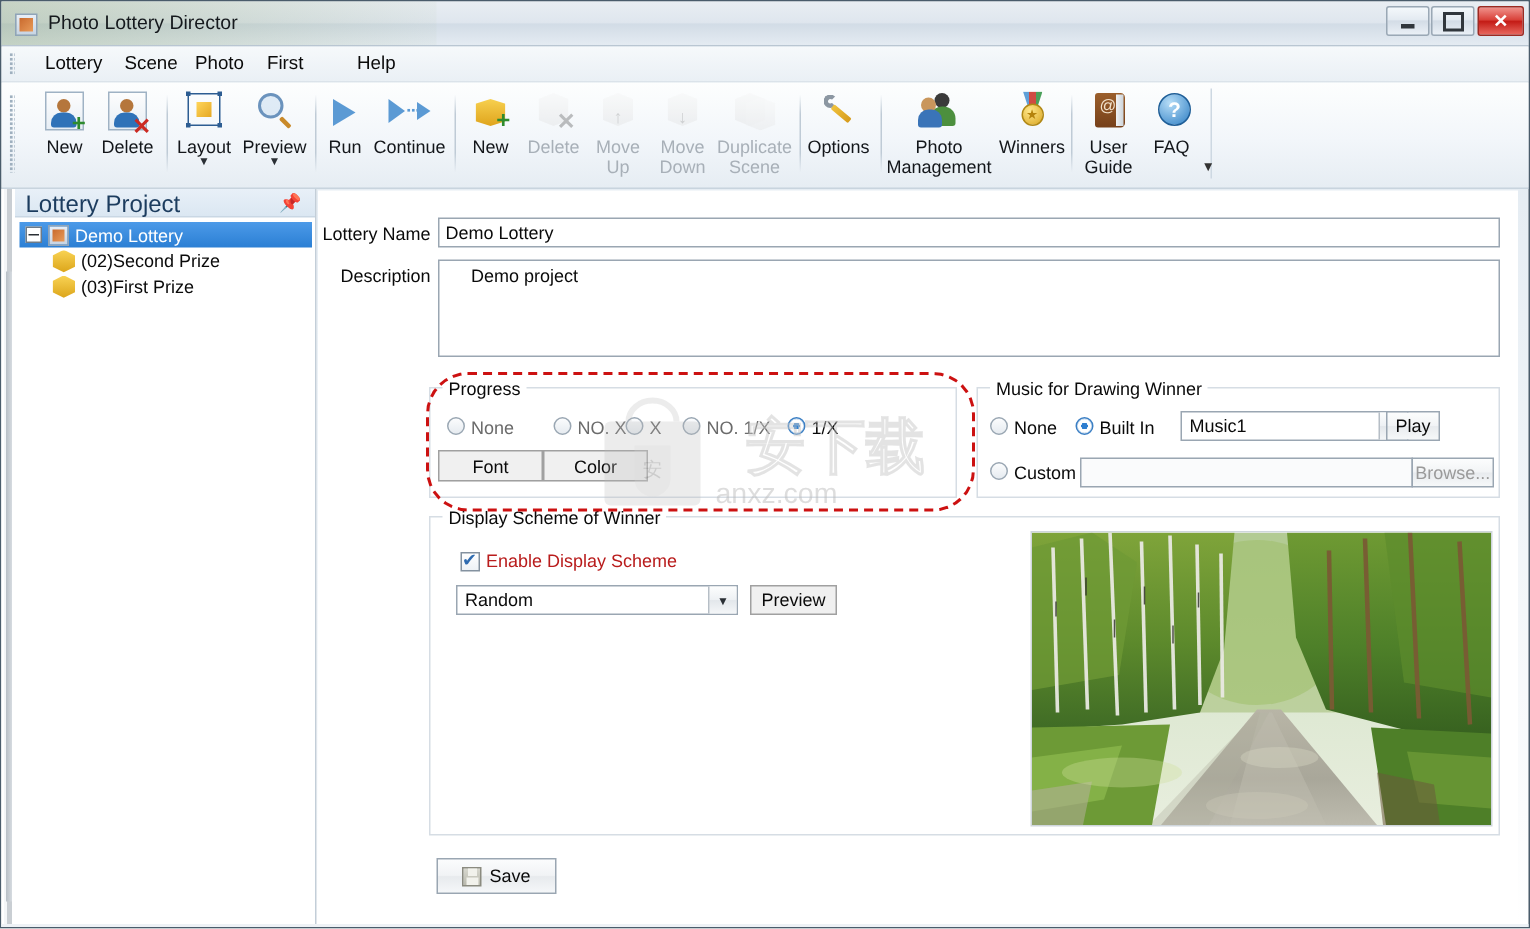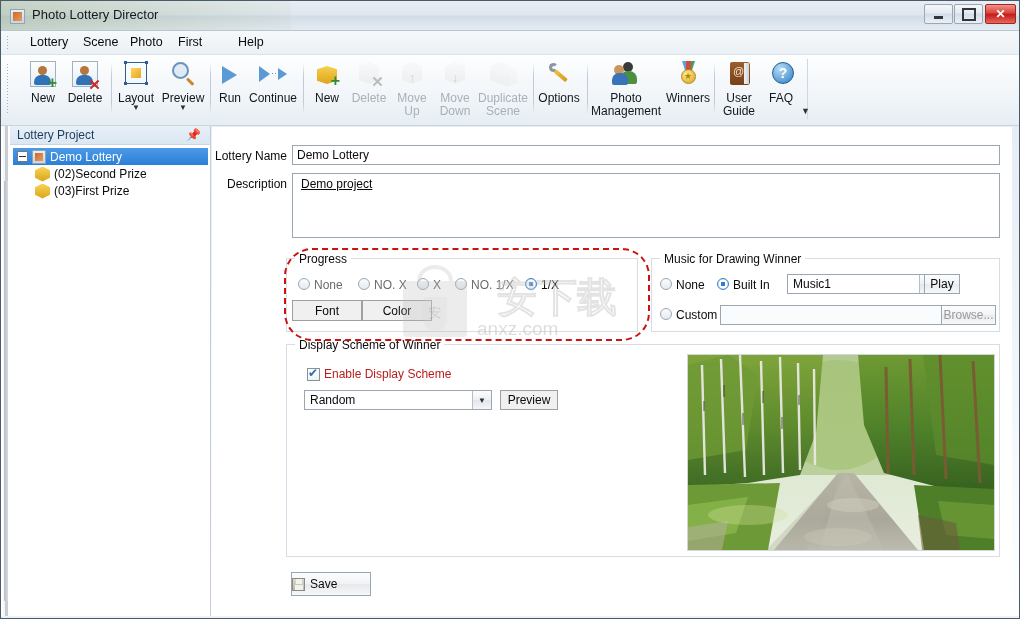--- a/index.html
+++ b/index.html
@@ -241,21 +241,21 @@
     background: #ffffff; box-sizing: border-box;
     border-right: 1px solid #c3ced8;
   }
   #panel-header {
     position: absolute; left: 9px; top: 0; right: 0; height: 19px;
     background: linear-gradient(to bottom, #e8f0f8, #dbe7f2);
     border-bottom: 1px solid #c9d7e4;
     box-sizing: border-box;
   }
   #panel-title {
-    position: absolute; left: 7px; top: 2px; font-size: 12px; color: #1c3c5e;
+    position: absolute; left: 7px; top: 2px; font-size: 16px; color: #1c3c5e;
   }
   #panel-pin {
     position: absolute; right: 9px; top: 2px; font-size: 12px; color: #1c3c5e; cursor: default;
   }
   #panel-gutter {
     position: absolute; left: 0; top: 0; width: 9px; height: 492px;
     background: linear-gradient(to right, #ffffff 0 2px, #f4f6f8 2px 4px, #c9ced3 4px 7px, #ffffff 7px 9px);
   }
   #tree { position: absolute; left: 12px; top: 22px; right: 2px; }
   .tree-row {
@@ -297,21 +297,21 @@
   #content {
     position: absolute; left: 211px; top: 126px; width: 800px; height: 491px;
     background: #ffffff;
   }
   .lbl-right { position: absolute; font-size: 12px; color: #0a0a0a; text-align: right; }
   .tbox {
     position: absolute; border: 1px solid #9aa6b2; background: #fff;
     box-sizing: border-box; font-family: "Liberation Sans", sans-serif;
     font-size: 12px; color: #0a0a0a; padding: 2px 4px; outline: none;
   }
-  textarea.tbox { resize: none; padding: 3px 8px; line-height: 14px; text-decoration: underline; }
+  textarea.tbox { resize: none; padding: 3px 21px; line-height: 14px; }
 
   .groupbox {
     position: absolute; border: 1px solid #d6dde4; box-sizing: border-box;
     background: transparent;
   }
   .gb-title {
     position: absolute; top: -7px; left: 8px; background: #fff; padding: 0 4px;
     font-size: 12px; color: #0a0a0a;
   }
 
@@ -381,21 +381,21 @@
   #photo {
     position: absolute; left: 686px; top: 353px; width: 308px; height: 197px;
     overflow: hidden; border: 1px solid #cfd6dc; box-sizing: border-box;
   }
 
   
   #save-btn {
     position: absolute; left: 290px; top: 571px; width: 80px; height: 24px;
     border: 1px solid #9aa6b2; box-sizing: border-box;
     background: linear-gradient(to bottom, #fbfcfd 0%, #f1f3f5 48%, #e7eaed 52%, #f5f7f9 100%);
-    display: flex; align-items: center; gap: 5px;
+    display: flex; align-items: center; justify-content: center; gap: 5px;
     font-size: 12px; color: #0a0a0a; cursor: default;
   }
   .ico-floppy {
     width: 13px; height: 13px; background: linear-gradient(to bottom,#d8d8cf,#b9b9ad);
     border: 1px solid #8b8b80; box-sizing: border-box; position: relative; flex: 0 0 auto;
   }
   .ico-floppy::before { content: ""; position: absolute; left: 3px; top: 0; width: 6px; height: 5px; background: #f2f2ec; }
   .ico-floppy::after { content: ""; position: absolute; left: 2px; bottom: 0; width: 8px; height: 5px; background: #f2f2ec; }
 
   
@@ -645,21 +645,21 @@
     <div class="lbl-right" style="left:0px;top:50px;width:75px">Description</div>
     <textarea class="tbox" style="left: 80px; top: 46px; width: 708px; height: 65px;">Demo project</textarea>
 
     <div class="groupbox" style="left:74px;top:131px;width:352px;height:74px">
       <div class="gb-title">Progress</div>
     </div>
     <div class="radio dim" style="left:86px;top:151px">
       <div class="dot"></div>
       <div class="txt">None</div>
     </div>
-    <div class="radio dim" style="left:146px;top:151px">
+    <div class="radio dim" style="left:157px;top:151px">
       <div class="dot"></div>
       <div class="txt">NO. X</div>
     </div>
     <div class="radio dim" style="left:205px;top:151px">
       <div class="dot"></div>
       <div class="txt">X</div>
     </div>
     <div class="radio dim" style="left:243px;top:151px">
       <div class="dot"></div>
       <div class="txt">NO. 1/X</div>

